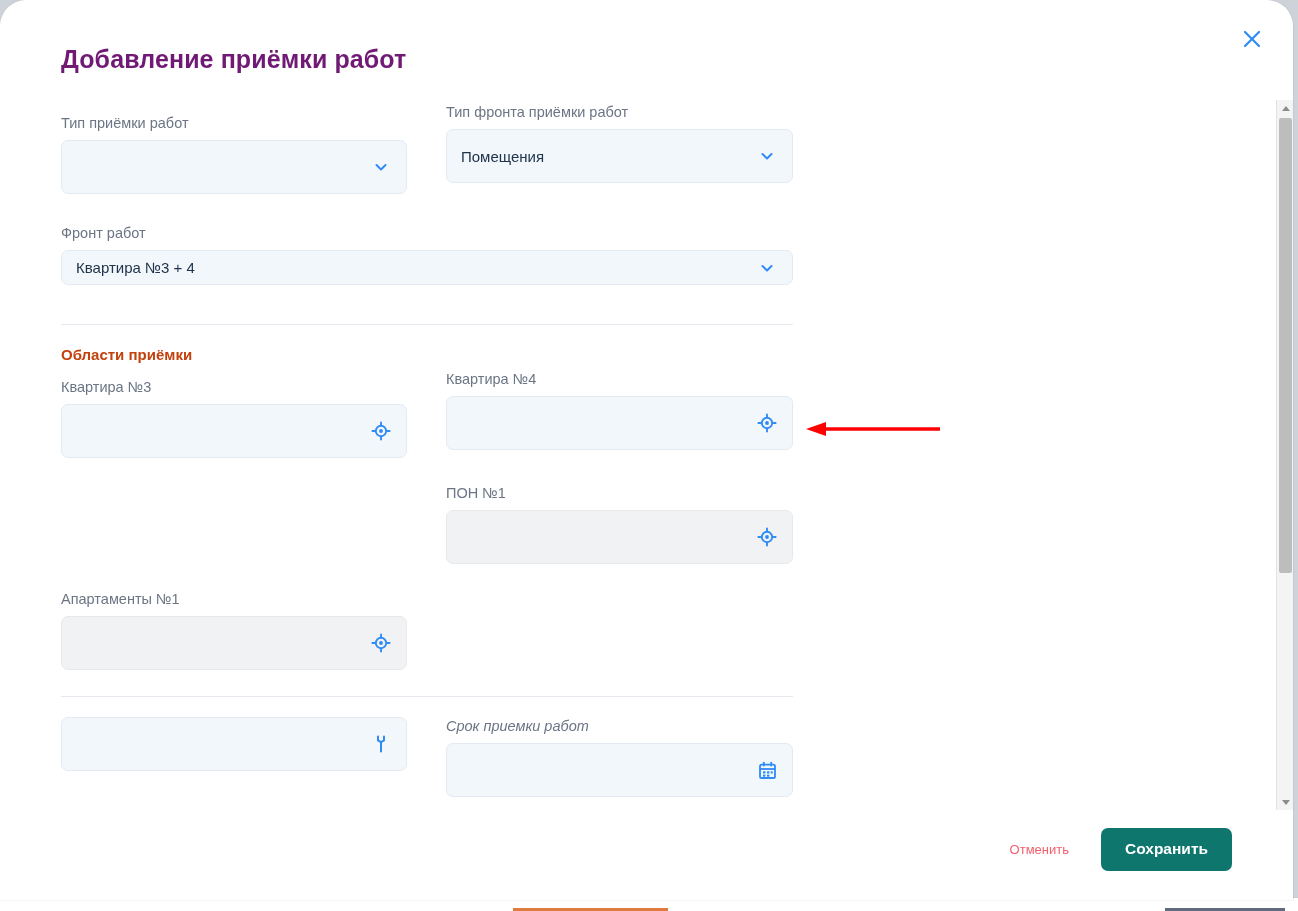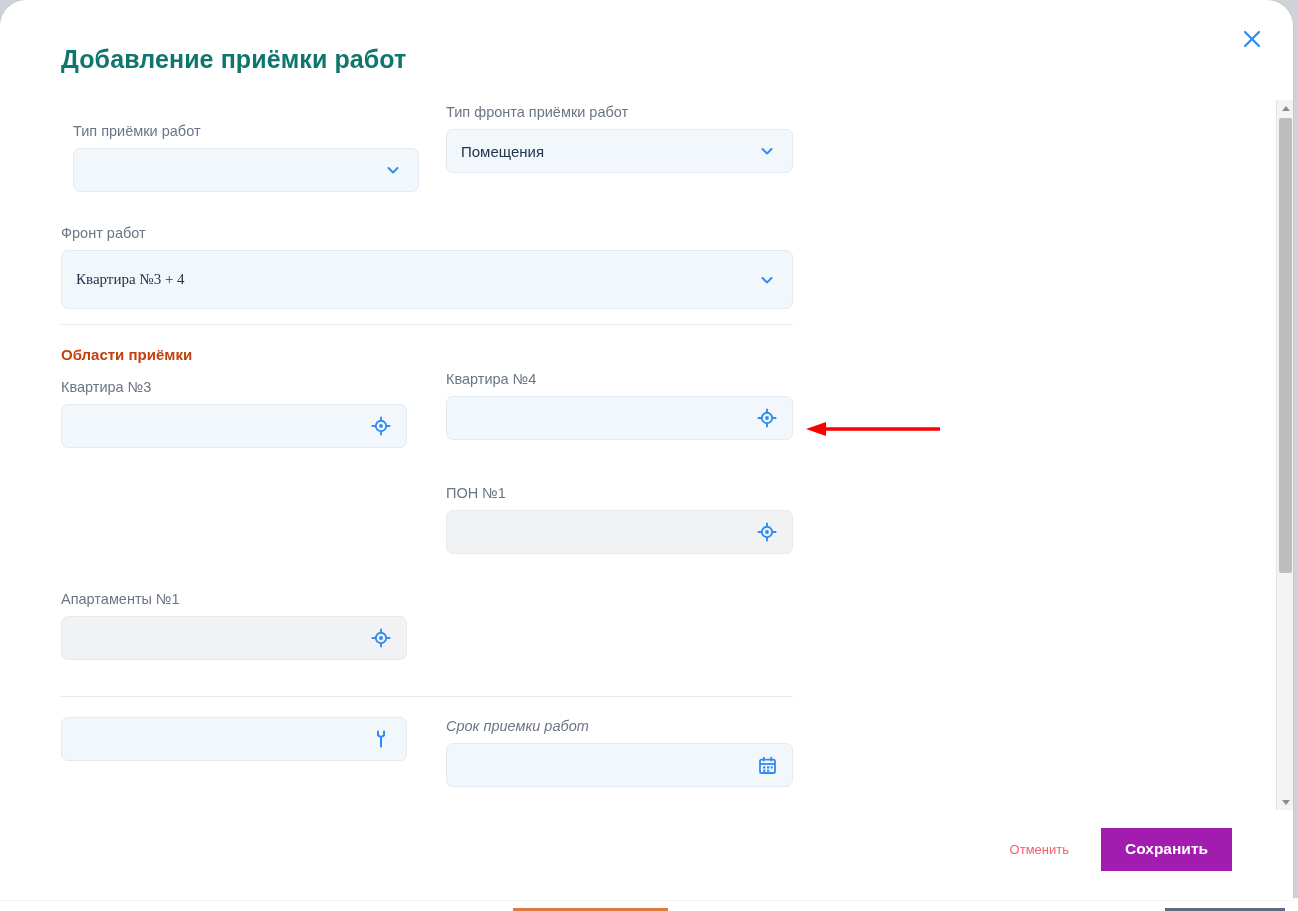--- a/index.html
+++ b/index.html
@@ -43,39 +43,39 @@
   .close-btn {
     position: absolute; right: 24px; top: 22px;
     width: 34px; height: 34px;
     display: flex; align-items: center; justify-content: center;
     cursor: pointer; background: none; border: none; padding: 0;
   }
   .close-btn svg { display: block; }
 
   .modal-title {
     position: absolute; left: 61px; top: 45px;
-    font-size: 25px; font-weight: bold; color: #0f766e;
+    font-size: 25px; font-weight: bold; color: #701a75;
     letter-spacing: .1px;
   }
 
   
   .form-body {
     position: absolute; left: 0; top: 100px;
     width: 1268px; height: 700px;
     padding: 0 0 0 0;
   }
 
   .field { position: absolute; }
   .field-label {
     font-size: 14.5px; color: #6b7585; margin-bottom: 8px;
     line-height: 18px; white-space: nowrap;
   }
   .field-control {
     position: relative;
-    height: 44px;
+    height: 54px;
     border-radius: 7px;
     background: #f2f7fc;
     border: 1px solid #e3eaf2;
     display: flex; align-items: center;
     padding: 0 14px;
     cursor: pointer;
   }
   .field-control.gray {
     background: #f1f2f4;
     border-color: #e8e9ec;
@@ -104,22 +104,22 @@
     height: 74px;
     display: flex; align-items: center; justify-content: flex-end;
     padding-right: 36px;
   }
   .btn-cancel {
     font-size: 13px; color: #f4606c; background: none; border: none;
     cursor: pointer; padding: 10px 16px; font-family: inherit;
     margin-right: 16px;
   }
   .btn-save {
-    font-size: 15.5px; color: #ffffff; background: #a21caf;
-    border: none; border-radius: 0; cursor: pointer;
+    font-size: 15.5px; color: #ffffff; background: #0f766e;
+    border: none; border-radius: 7px; cursor: pointer;
     padding: 0 24px; height: 43px; font-family: inherit;
     font-weight: 600;
   }
 
   
   .scrollbar {
     position: absolute; right: 0; top: 100px;
     width: 17px; height: 710px;
     background: #f4f4f4; border-left: 1px solid #e3e3e3;
   }
@@ -164,21 +164,21 @@
     <svg width="22" height="22" viewBox="0 0 22 22" fill="none" stroke="#2f8bf5" stroke-width="2.2" stroke-linecap="round">
       <line x1="4" y1="4" x2="18" y2="18"></line>
       <line x1="18" y1="4" x2="4" y2="18"></line>
     </svg>
   </button>
 
   <div class="modal-title">Добавление приёмки работ</div>
 
   <div class="form-body">
 
-    <div class="field" style="left:61px; top:22px; width:346px;margin-left:12px;">
+    <div class="field" style="left:61px; top:14px; width:346px;">
       <div class="field-label">Тип приёмки работ</div>
       <div class="field-control">
         <span class="field-value"></span>
         <span class="field-icon">
           <svg width="16" height="16" viewBox="0 0 16 16" fill="none" stroke="#2f8bf5" stroke-width="2" stroke-linecap="round" stroke-linejoin="round">
             <polyline points="3.5,6 8,10.5 12.5,6"></polyline>
           </svg>
         </span>
       </div>
     </div>
@@ -190,21 +190,21 @@
         <span class="field-icon">
           <svg width="16" height="16" viewBox="0 0 16 16" fill="none" stroke="#2f8bf5" stroke-width="2" stroke-linecap="round" stroke-linejoin="round">
             <polyline points="3.5,6 8,10.5 12.5,6"></polyline>
           </svg>
         </span>
       </div>
     </div>
 
     <div class="field" style="left:61px; top:124px; width:732px;">
       <div class="field-label">Фронт работ</div>
-      <div class="field-control" style="height:59px;font-family:Liberation Serif, serif;">
+      <div class="field-control" style="height:35px;">
         <span class="field-value">Квартира №3 + 4</span>
         <span class="field-icon">
           <svg width="16" height="16" viewBox="0 0 16 16" fill="none" stroke="#2f8bf5" stroke-width="2" stroke-linecap="round" stroke-linejoin="round">
             <polyline points="3.5,6 8,10.5 12.5,6"></polyline>
           </svg>
         </span>
       </div>
     </div>
 
     <div class="divider" style="position:absolute; left:61px; top:224px; width:732px;"></div>

